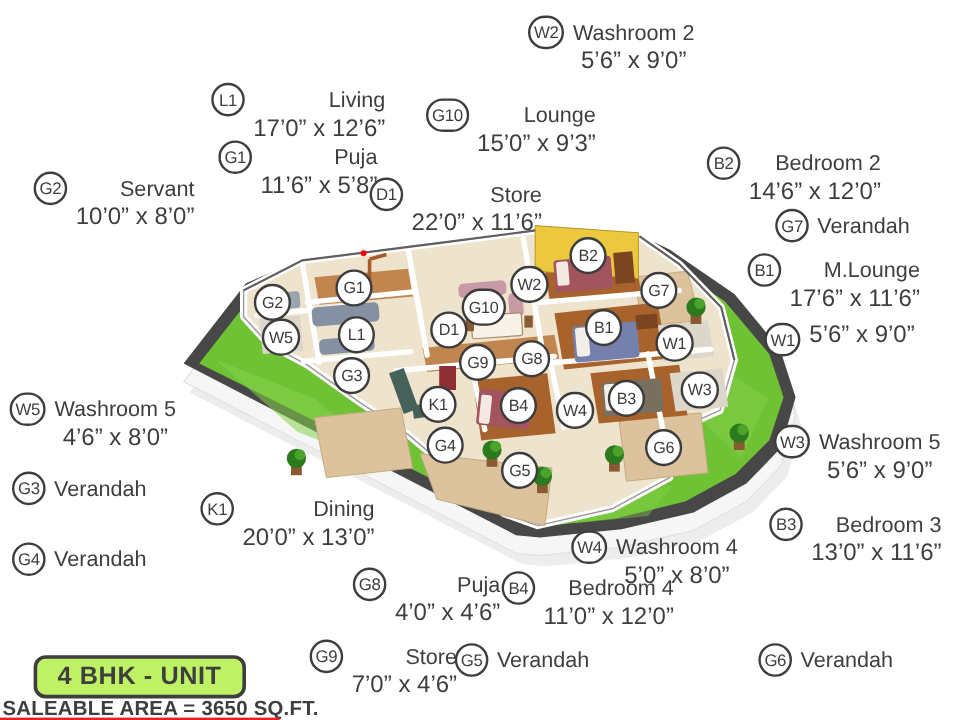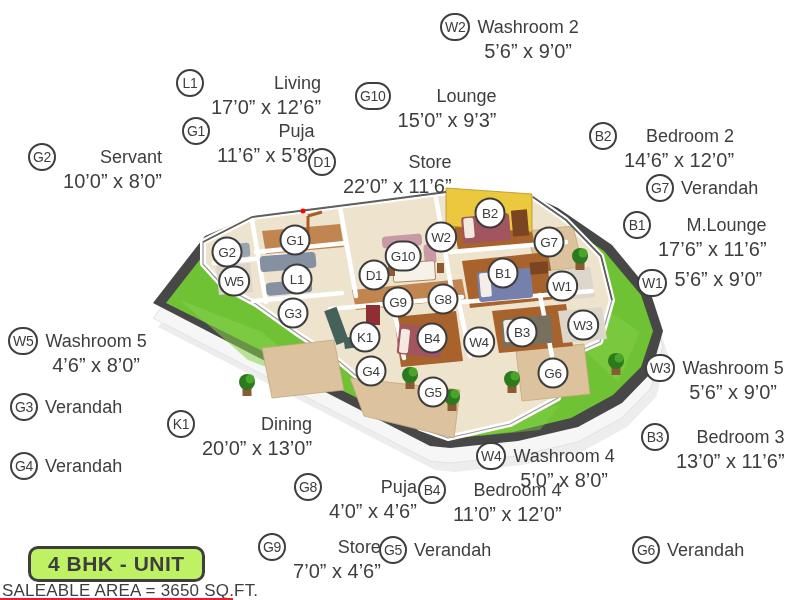--- a/index.html
+++ b/index.html
@@ -32,21 +32,21 @@
 
   
   .unit-box {
     position:absolute; left:28px; top:546px; height:36px;
     display:flex; align-items:center; padding:0 17px;
     border:3px solid #3e3e3e; border-radius:10px; background:#bef264;
     font-size:21px; font-weight:bold; color:#3e3e3e; letter-spacing:0.5px;
   }
   .saleable {
     position:absolute; left:2px; top:581px;
-    font-size:17px; font-weight:normal; color:#3e3e3e; letter-spacing:0.2px;
+    font-size:17px; font-weight:bold; color:#3e3e3e; letter-spacing:0.2px;
   }
   .red-underline { position:absolute; left:0; top:598px; width:233px; height:2px; background:#ec1c24; }
 </style>
 </head>
 <body>
 
 <div class="stage">
 
   <svg class="plan-svg" width="800" height="600" viewBox="0 0 800 600">
 

